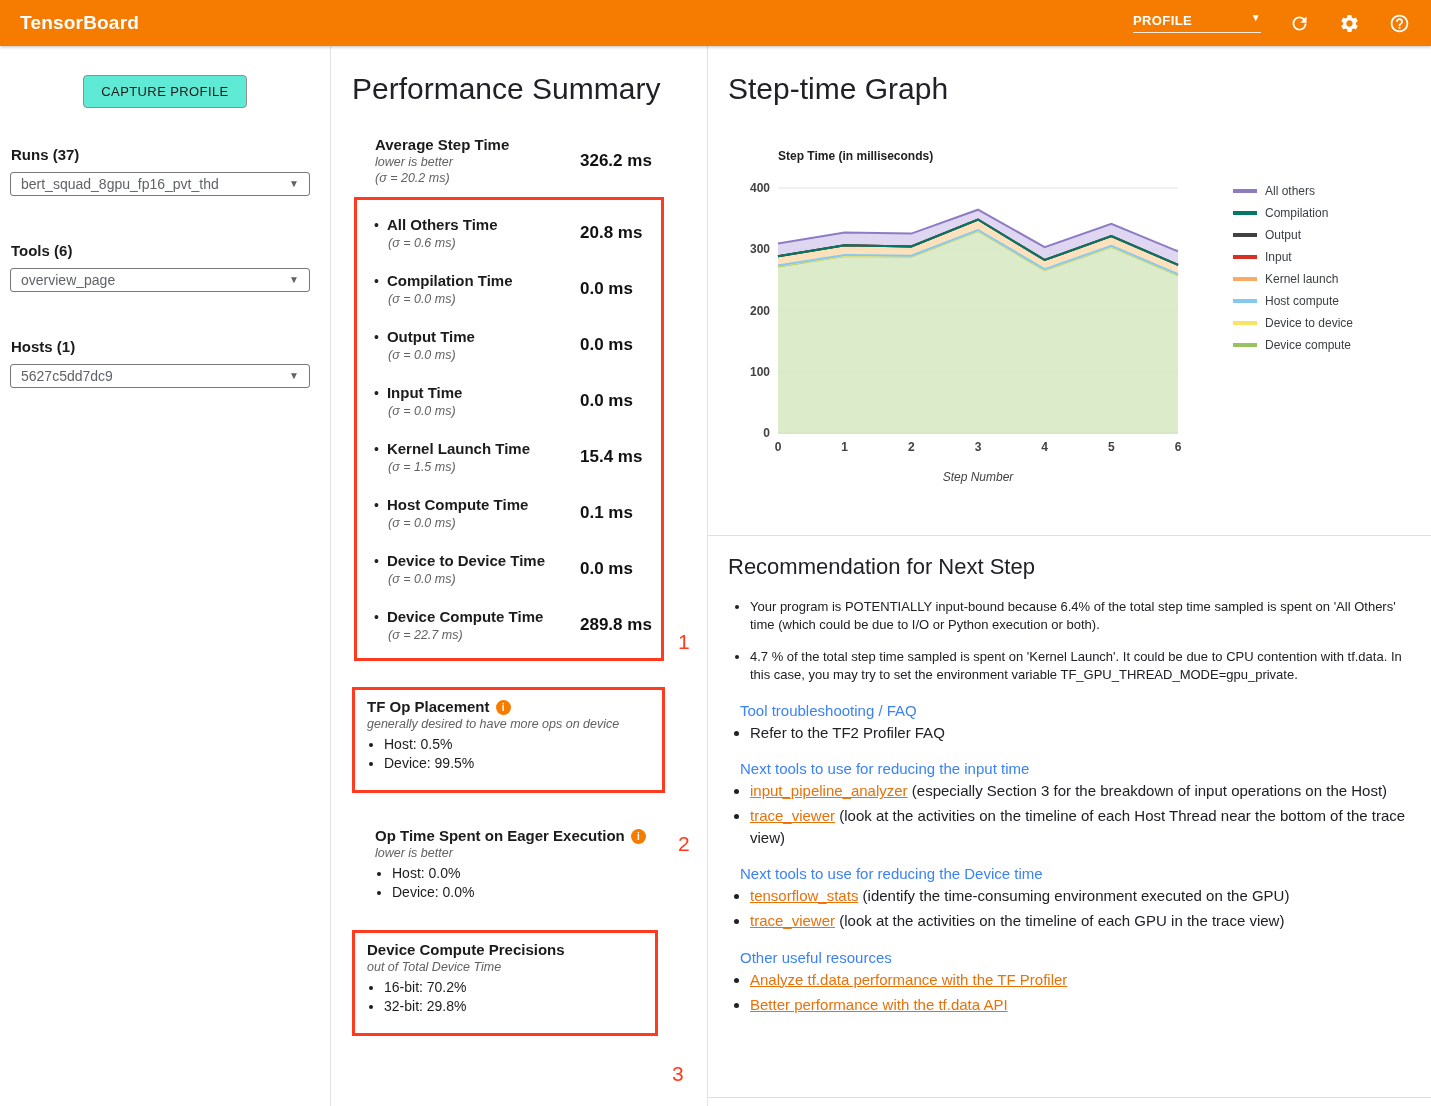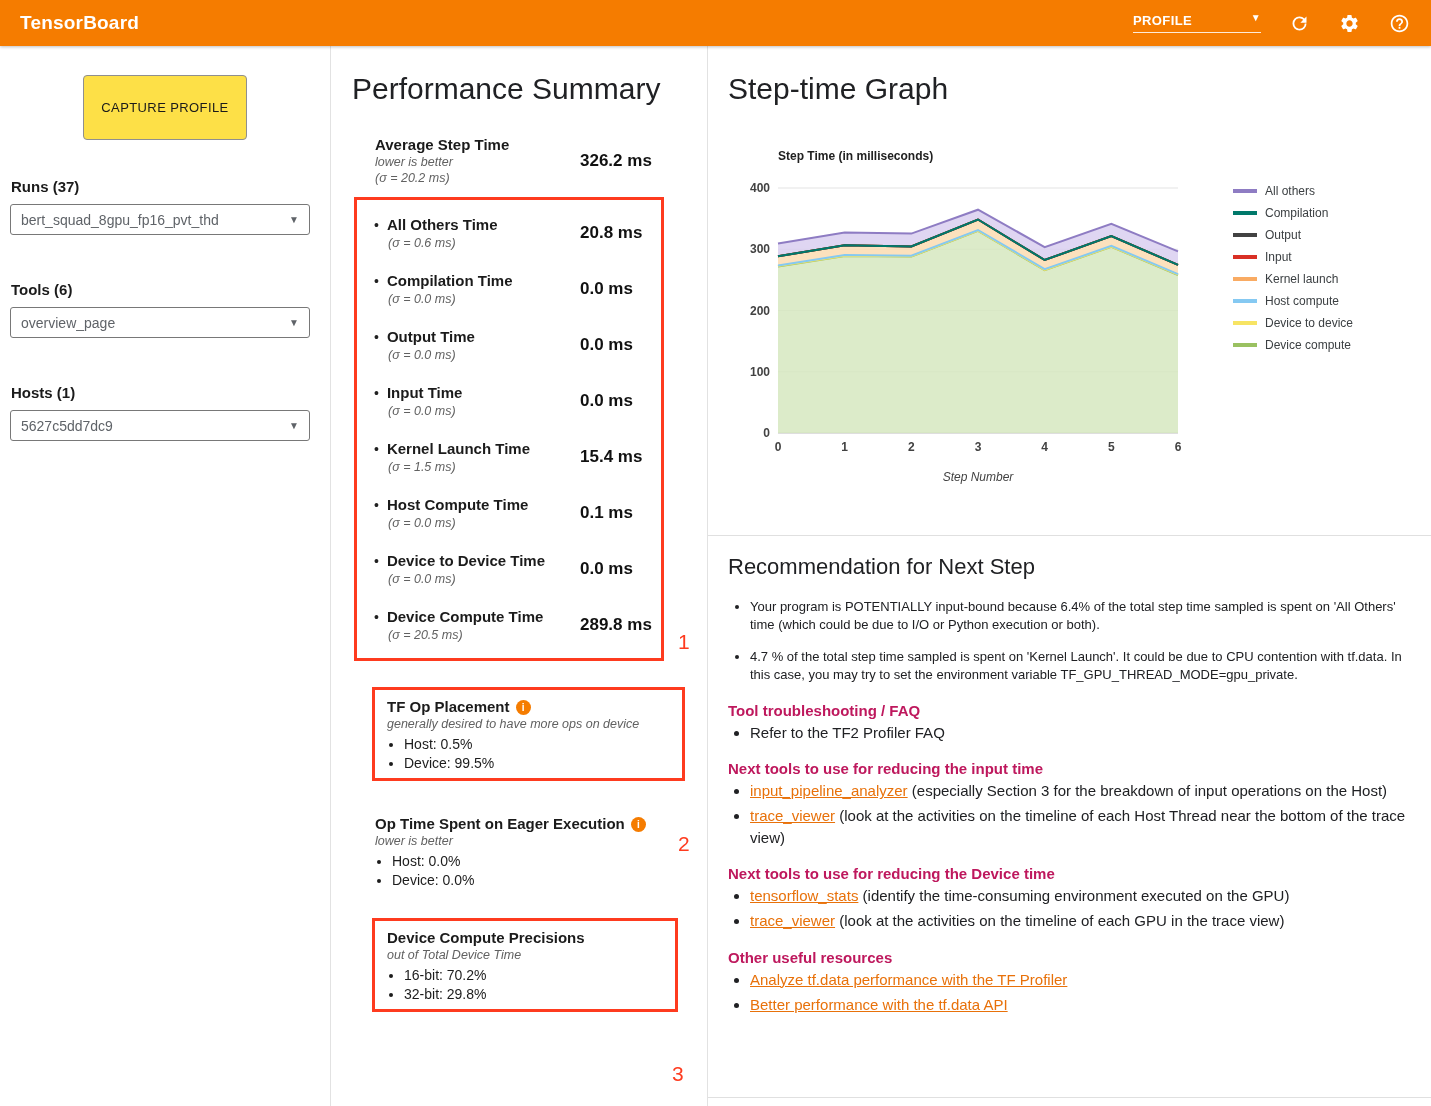--- a/index.html
+++ b/index.html
@@ -14,48 +14,48 @@
   .topbar-right{display:flex;align-items:center;gap:26px;}
   .profile-select{width:128px;border-bottom:1px solid rgba(255,255,255,.85);display:flex;
           justify-content:space-between;padding-bottom:4px;font-size:13px;
           font-weight:600;letter-spacing:.4px;cursor:pointer;}
   .caret{font-size:10px;line-height:1;}
   .icon-btn{width:24px;height:24px;display:flex;align-items:center;justify-content:center;cursor:pointer;}
   .icon-btn svg{width:21px;height:21px;fill:#fff;}
 
   
   .side{position:absolute;top:46px;left:0;width:331px;bottom:0;border-right:1px solid #e2e2e2;box-sizing:border-box;}
-  .capture-btn{display:block;margin:29px auto 0;padding:24px 17px;background:#fde047;border:1px solid #8f8f8f;
+  .capture-btn{display:block;margin:29px auto 0;padding:8px 17px;background:#5eead4;border:1px solid #8f8f8f;
           border-radius:4px;font-size:13px;font-weight:500;letter-spacing:.4px;color:#1a1a1a;cursor:pointer;
           font-family:inherit;}
   .side-group{margin-top:46px;}
   .side-group.first{margin-top:38px;}
   .side-label{font-size:15px;font-weight:700;margin:0 0 9px 11px;color:#1b1b1b;}
-  .side-select{width:300px;height:31px;margin-left:10px;border:1px solid #787878;border-radius:3px;
+  .side-select{width:300px;height:24px;margin-left:10px;border:1px solid #787878;border-radius:3px;
           display:flex;align-items:center;justify-content:space-between;padding:4px 10px;box-sizing:border-box;
           font-size:14px;color:#5f6368;cursor:pointer;background:#fff;}
   .side-select .caret{color:#5f6368;}
 
   
   .summary-col{position:absolute;top:46px;left:331px;width:377px;height:1060px;border-right:1px solid #e2e2e2;
           box-sizing:border-box;padding-left:21px;overflow:hidden;}
   .col-title{font-size:30px;font-weight:400;color:#202124;margin:26px 0 0;}
   .avg-row{display:flex;align-items:center;margin:30px 0 12px;padding-left:23px;}
   .avg-left{width:205px;}
   .ps-label{font-size:15px;font-weight:700;color:#1b1b1b;}
   .ps-note,.ps-sigma{font-size:12.5px;font-style:italic;color:#616161;margin-top:2px;}
   .ps-value{font-size:17px;font-weight:700;color:#111;}
   .redbox{border:3px solid var(--anno,#fe3b1f);box-sizing:border-box;}
   #metrics-box{width:310px;margin-left:2px;padding:5px 0;}
   .metric-row{display:flex;align-items:center;padding:11px 0 11px 17px;}
   .metric-left{width:206px;}
   .dot{margin-right:8px;font-size:14px;}
   .metric-sigma{margin-left:14px;}
   .infoblock{margin-top:26px;}
-  .infoblock.boxed{width:313px;margin-left:20px;padding:8px 12px 4px;}
+  .infoblock.boxed{width:313px;margin-left:0;padding:8px 12px 16px;}
   .infoblock.plain{padding-left:23px;margin-top:34px;}
   .ib-title{font-size:15px;font-weight:700;color:#1b1b1b;}
   .info-i{display:inline-block;width:15px;height:15px;border-radius:50%;background:var(--brand,#f57c00);
           color:#fff;font-size:10px;font-weight:700;text-align:center;line-height:15px;margin-left:6px;
           vertical-align:1px;font-style:normal;}
   .dot-list{margin:5px 0 0;padding-left:17px;}
   .dot-list li{font-size:14px;margin:3px 0;color:#1c1c1c;}
   .anno{position:absolute;font-size:21px;color:var(--anno,#fe3b1f);font-weight:400;}
   #anno1{left:347px;top:584px;}
   #anno2{left:347px;top:786px;}
@@ -71,21 +71,21 @@
   .legend-swatch{width:24px;height:4px;display:inline-block;}
   .divider{position:absolute;left:708px;right:0;height:1px;background:#e0e0e0;}
   #divider-graph{top:535px;}
   #divider-bottom{top:1097px;}
 
   
   .rec{margin-top:16px;width:682px;}
   .rec-title{font-size:22px;font-weight:400;color:#202124;margin:0;}
   #rec-bullets{margin:18px 0 0;padding-left:22px;}
   #rec-bullets li{font-size:13px;line-height:1.42;margin-bottom:13px;color:#202124;}
-  .rec-heading{font-size:15px;font-weight:700;margin:17px 0 3px;color:#be185d;}
+  .rec-heading{font-size:15px;font-weight:400;margin:17px 12px 3px;color:#3b82f6;}
   .rec-list{margin:2px 0 0;padding-left:22px;}
   .rec-list li{font-size:15px;line-height:1.42;margin-bottom:4px;color:#202124;}
   a.rec-link{color:var(--link,#e8710a);text-decoration:underline;cursor:pointer;}
 </style>
 </head>
 <body>
 
 <div class="topbar">
   <div class="topbar-title">TensorBoard</div>
   <div class="topbar-right">
@@ -197,21 +197,21 @@
       <div class="metric-row">
         <div class="metric-left">
           <div><span class="dot">•</span><span class="ps-label">Device to Device Time</span></div>
           <div class="ps-sigma metric-sigma">(σ = 0.0 ms)</div>
         </div>
         <div class="ps-value">0.0 ms</div>
       </div>
       <div class="metric-row">
         <div class="metric-left">
           <div><span class="dot">•</span><span class="ps-label">Device Compute Time</span></div>
-          <div class="ps-sigma metric-sigma">(σ = 20.5 ms)</div>
+          <div class="ps-sigma metric-sigma">(σ = 22.7 ms)</div>
         </div>
         <div class="ps-value">289.8 ms</div>
       </div>
     </div>
 
   <div class="infoblock boxed redbox">
     <div class="ib-title">
       <span>TF Op Placement</span><span class="info-i">i</span>
     </div>
     <div class="ps-note">generally desired to have more ops on device</div>

